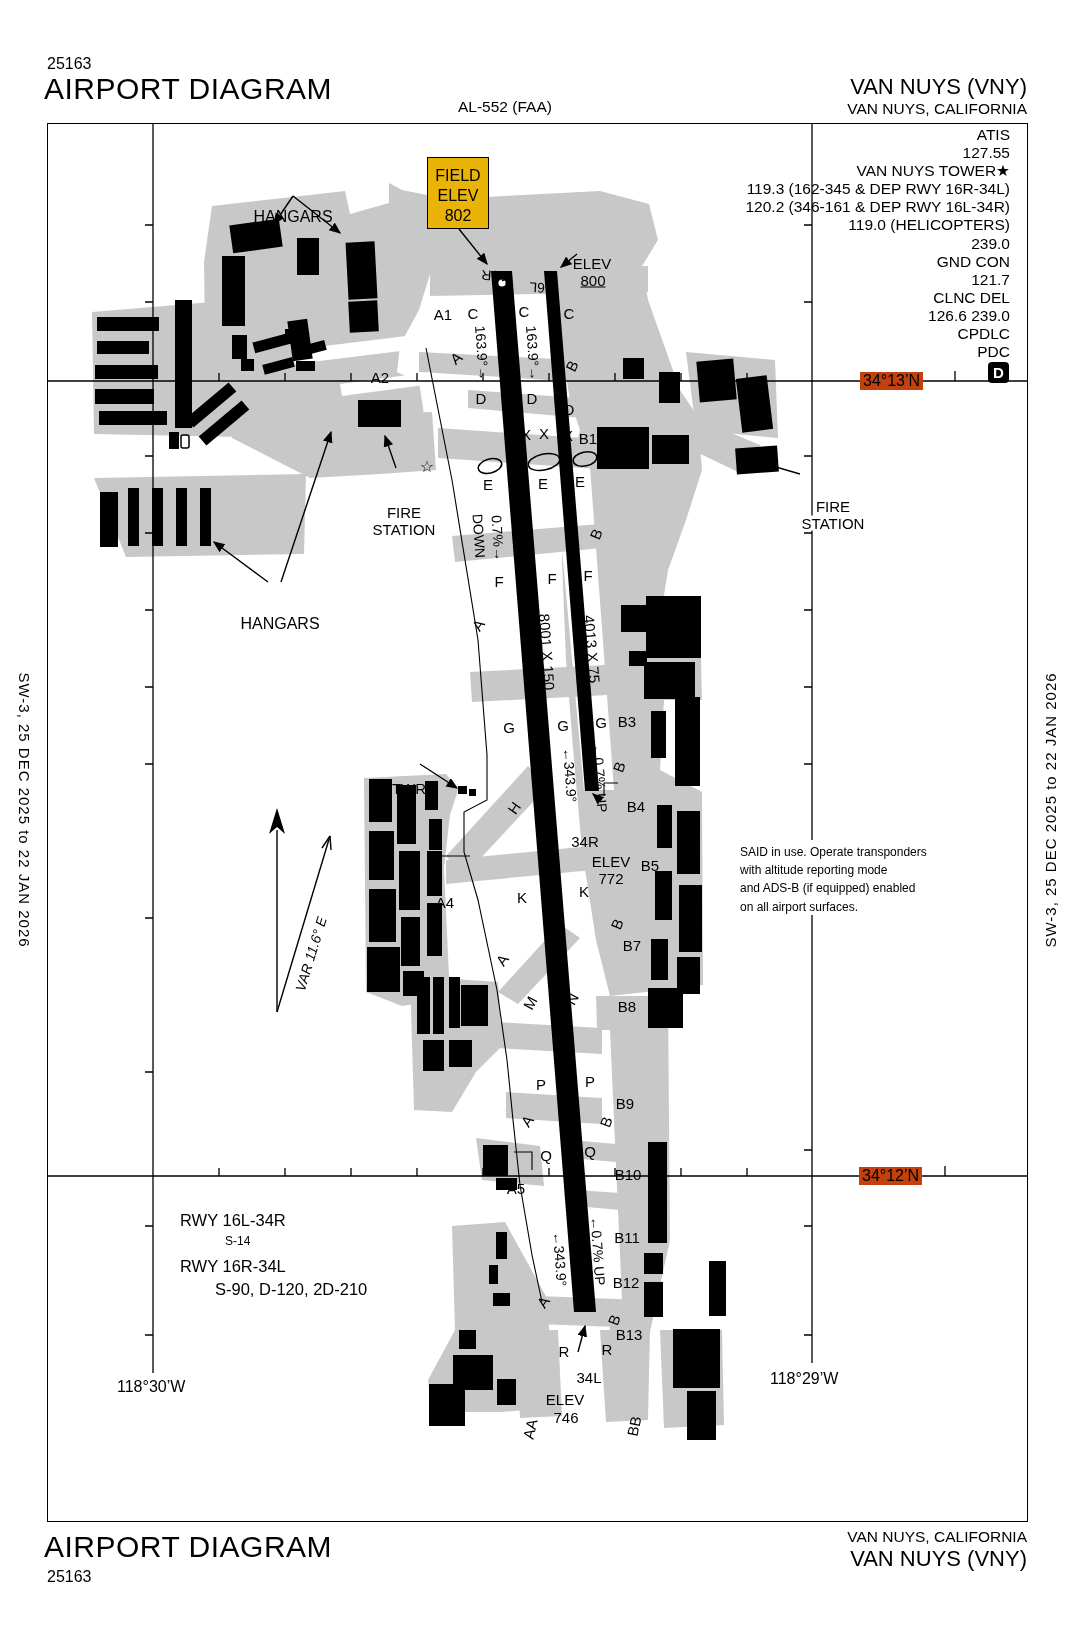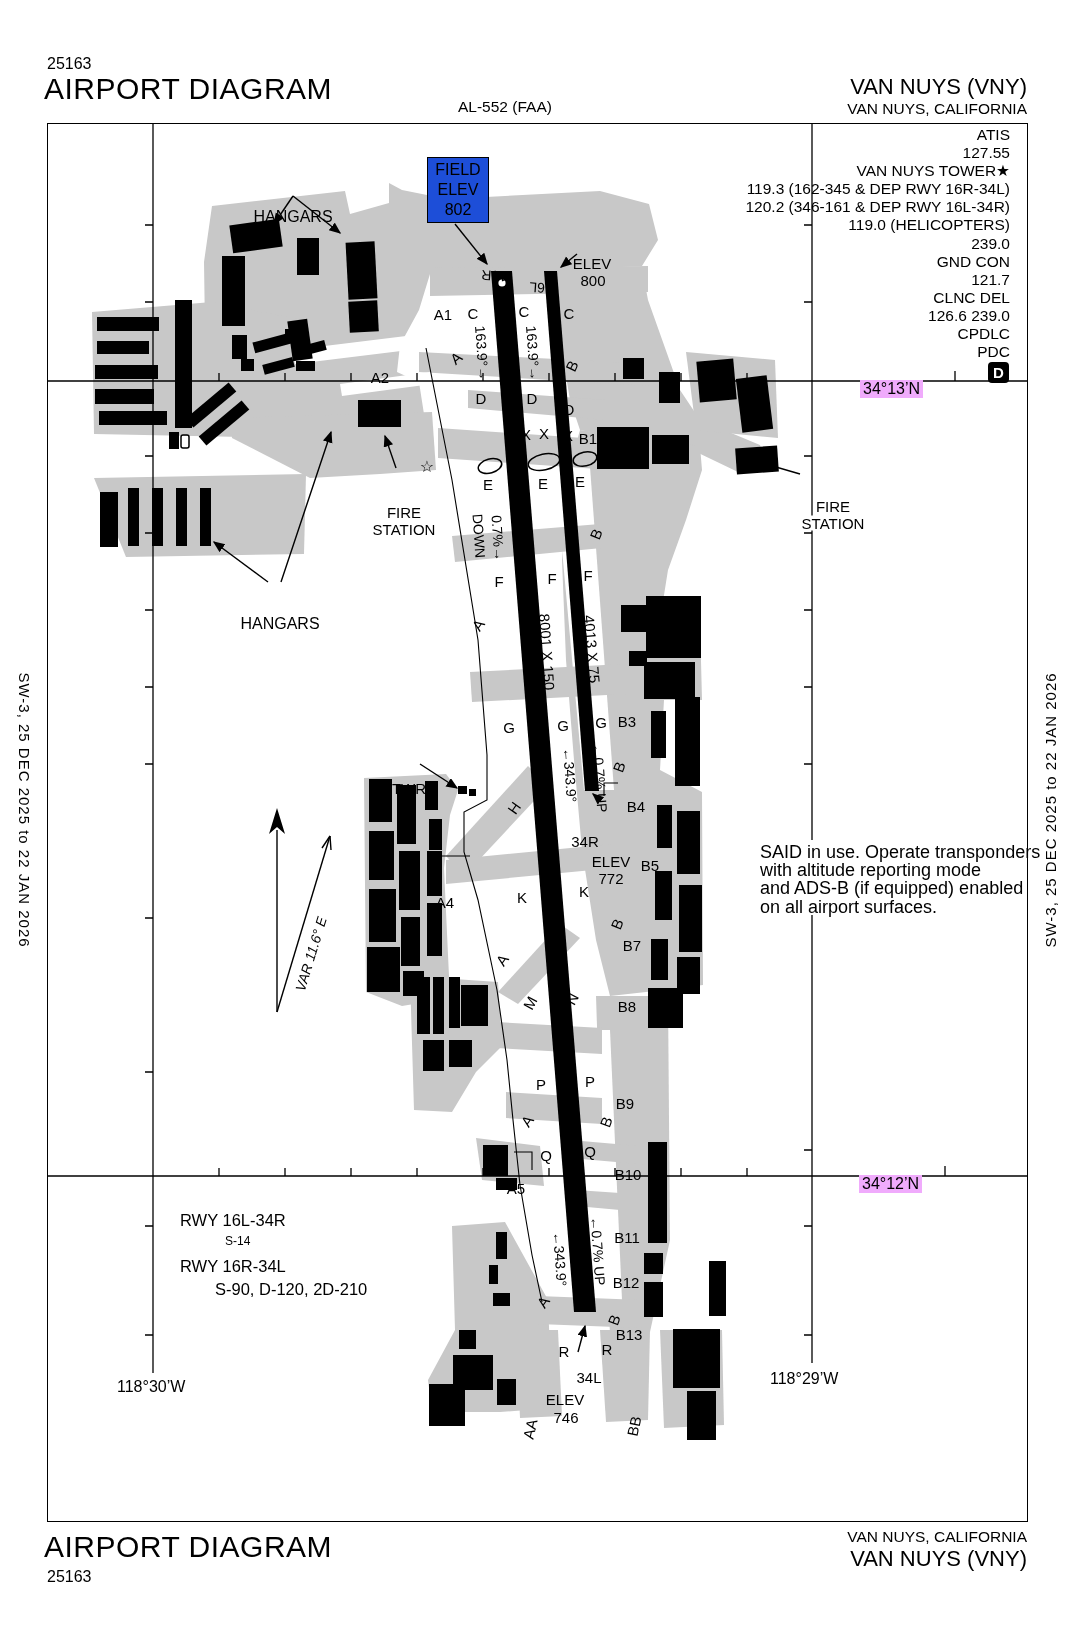--- a/index.html
+++ b/index.html
@@ -12,25 +12,25 @@
   .bld{fill:#000;stroke:none;}
   .ln{stroke:#000;stroke-width:1.3;fill:none;}
   .thin{stroke:#000;stroke-width:1.1;fill:none;}
   .rwy{fill:#000;}
   .hs{stroke:#000;stroke-width:1.5;fill:none;}
   .arrow{stroke:#000;stroke-width:1.4;fill:none;}
   .mlbl{position:absolute;color:#000;white-space:nowrap;line-height:1;}
   .mlbl.bg{background:#fff;padding:0 2px;}
   .hdr-title{font-size:30px;letter-spacing:.5px;}
   .freq{font-size:15.5px;line-height:18.1px;text-align:right;}
-  .gridlbl{font-size:16px;background:#f0abfc;padding:0 3px;margin-top:8px;}
+  .gridlbl{font-size:16px;background:#c2410c;padding:0 3px;}
   .ftr-title{font-size:30px;letter-spacing:.5px;}
-  .boxed{border:1.6px solid #000;text-align:center;font-size:16px;line-height:20px;padding-top:2px;background:#1d4ed8;}
+  .boxed{border:1.6px solid #000;text-align:center;font-size:16px;line-height:20px;padding-top:8px;background:#eab308;}
   .caution{font-size:17px;letter-spacing:0;}
-  .note{font-size:18px;line-height:18.2px;margin-left:20px;}
+  .note{font-size:12px;line-height:18.2px;}
   .vartxt{font-size:16px;text-align:center;width:280px;}
   .sidetxt{font-size:15px;letter-spacing:1px;}
   .dicon{width:21px;height:21px;background:#000;border-radius:4px;color:#fff;
          font-weight:bold;font-size:15px;text-align:center;line-height:21px;}
 </style>
 </head>
 <body>
 
 <div id="page">
 
@@ -291,21 +291,21 @@
 
   <div id="label-layer" class="abs" style="left:0;top:0;width:1072px;height:1650px;margin-top:32px;">
       <span class="mlbl" style="left: 293px; top: 185px; font-size: 16px; transform: translate(-50%, -50%) rotate(0deg);">HANGARS</span>
       <span class="mlbl" style="left: 280px; top: 592px; font-size: 16px; transform: translate(-50%, -50%) rotate(0deg);">HANGARS</span>
       <span class="mlbl" style="left: 404px; top: 480px; font-size: 15px; transform: translate(-50%, -50%) rotate(0deg);">FIRE</span>
       <span class="mlbl" style="left: 404px; top: 497px; font-size: 15px; transform: translate(-50%, -50%) rotate(0deg);">STATION</span>
       <span class="mlbl bg" style="left: 833px; top: 474px; font-size: 15px; transform: translate(-50%, -50%) rotate(0deg);">FIRE</span>
       <span class="mlbl bg" style="left: 833px; top: 491px; font-size: 15px; transform: translate(-50%, -50%) rotate(0deg);">STATION</span>
       <span class="mlbl" style="left: 409px; top: 756px; font-size: 15px; transform: translate(-50%, -50%) rotate(0deg);">TWR</span>
       <span class="mlbl" style="left: 592px; top: 231px; font-size: 15px; transform: translate(-50%, -50%) rotate(0deg);">ELEV</span>
-      <span class="mlbl" style="left: 593px; top: 248px; font-size: 15px; transform: translate(-50%, -50%) rotate(0deg);">800</span>
+      <span class="mlbl" style="left: 593px; top: 248px; font-size: 15px; transform: translate(-50%, -50%) rotate(0deg); text-decoration: underline;">800</span>
       <span class="mlbl" style="left: 585px; top: 809px; font-size: 15px; transform: translate(-50%, -50%) rotate(0deg);">34R</span>
       <span class="mlbl" style="left: 611px; top: 829px; font-size: 15px; transform: translate(-50%, -50%) rotate(0deg);">ELEV</span>
       <span class="mlbl" style="left: 611px; top: 846px; font-size: 15px; transform: translate(-50%, -50%) rotate(0deg);">772</span>
       <span class="mlbl" style="left: 589px; top: 1345px; font-size: 15px; transform: translate(-50%, -50%) rotate(0deg);">34L</span>
       <span class="mlbl" style="left: 565px; top: 1367px; font-size: 15px; transform: translate(-50%, -50%) rotate(0deg);">ELEV</span>
       <span class="mlbl" style="left: 566px; top: 1385px; font-size: 15px; transform: translate(-50%, -50%) rotate(0deg);">746</span>
       <span class="mlbl" style="left: 494px; top: 244px; font-size: 14px; transform: translate(-50%, -50%) rotate(184deg);">16R</span>
       <span class="mlbl" style="left: 541px; top: 256px; font-size: 14px; transform: translate(-50%, -50%) rotate(184deg);">16L</span>
       <span class="mlbl" style="left: 482px; top: 321px; font-size: 14px; transform: translate(-50%, -50%) rotate(86deg);">163.9°→</span>
       <span class="mlbl" style="left: 533px; top: 321px; font-size: 14px; transform: translate(-50%, -50%) rotate(86deg);">163.9°→</span>

